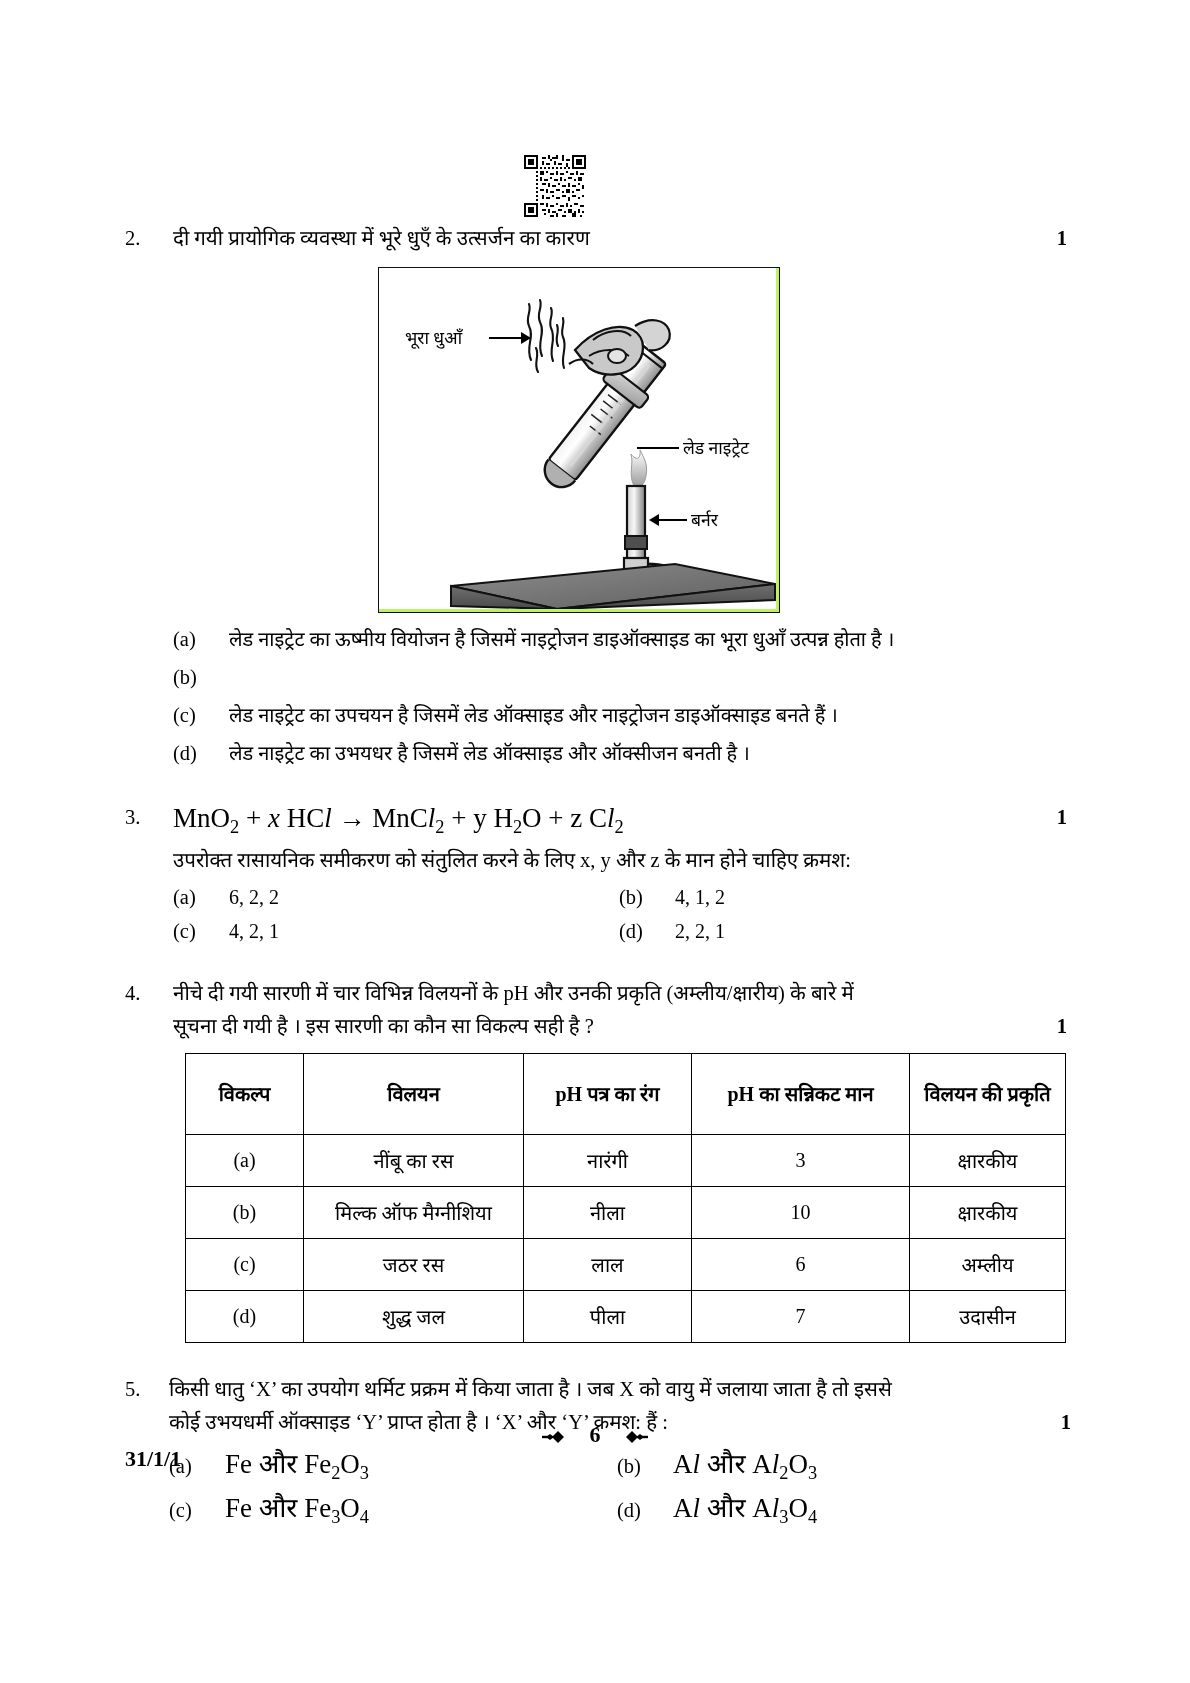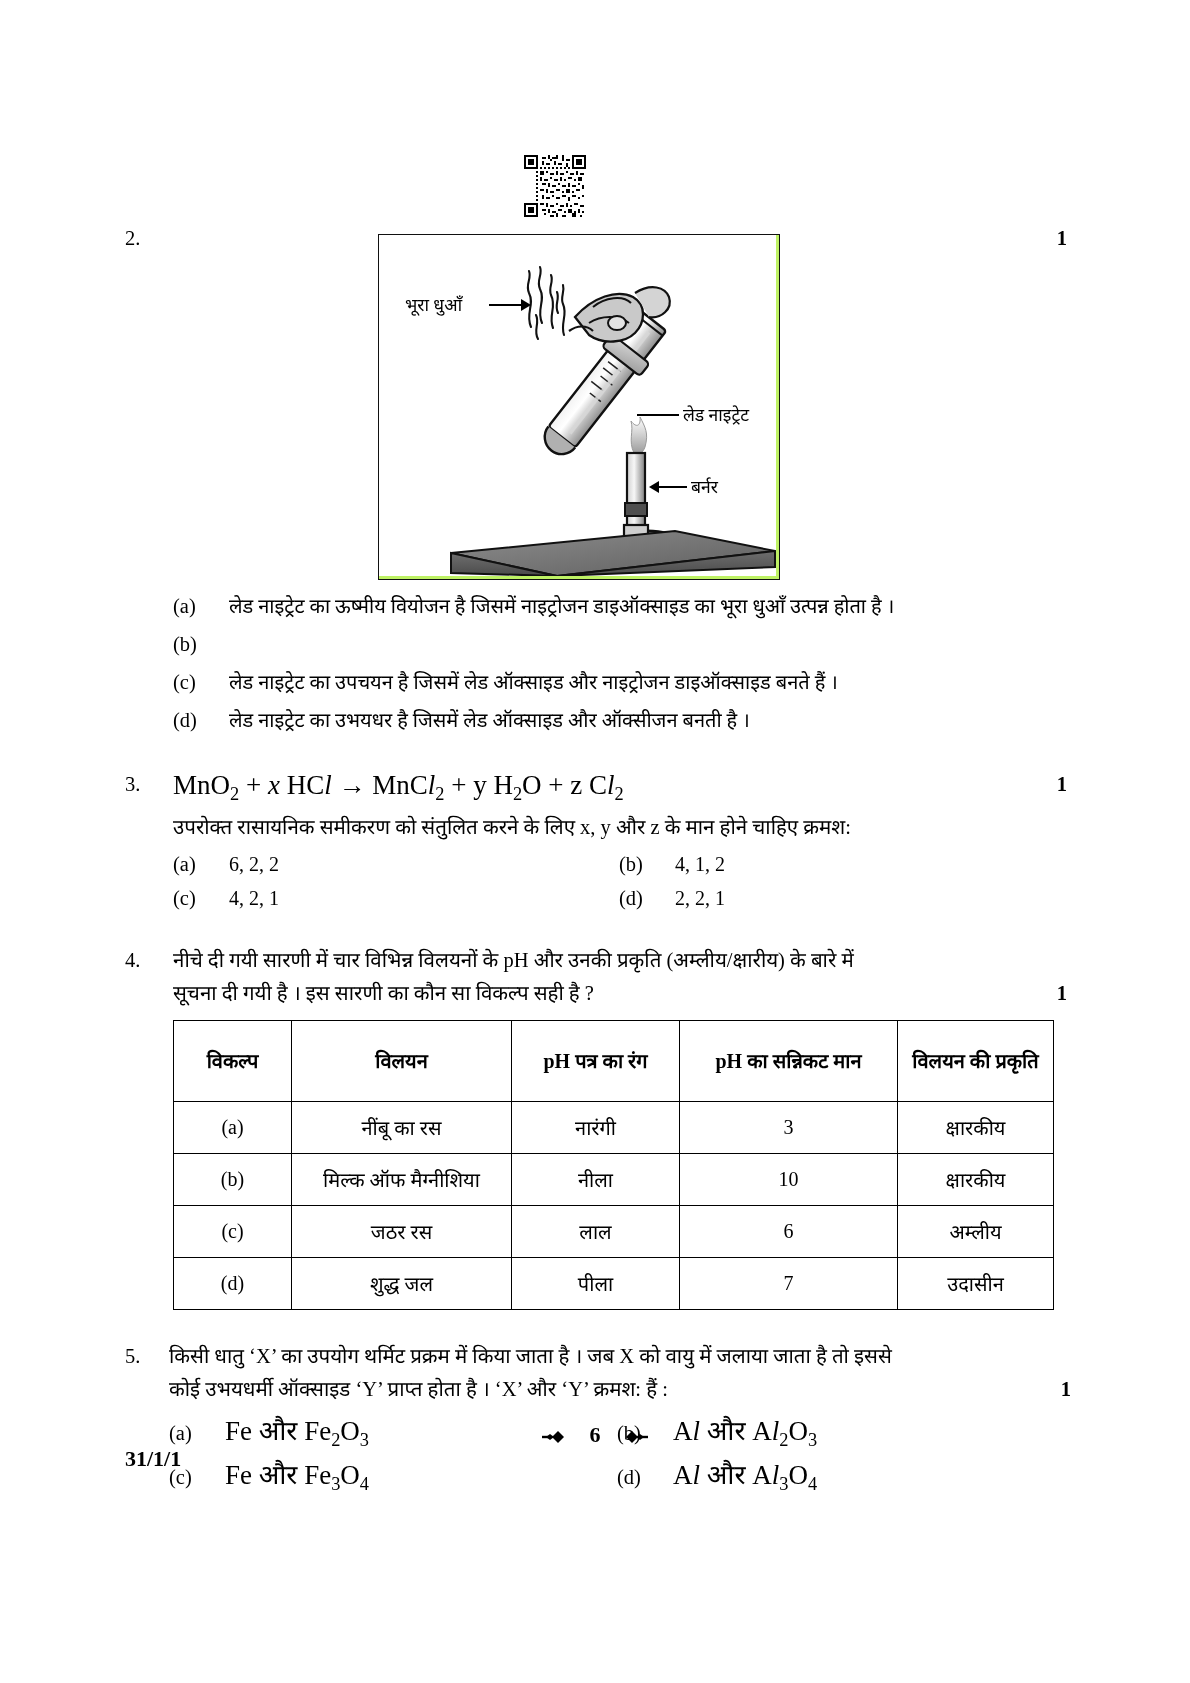--- a/index.html
+++ b/index.html
@@ -124,21 +124,21 @@
     font-family: "Liberation Serif", serif;
     white-space: nowrap;
   }
   .eqn .it { font-style: italic; }
   sub { font-size: 0.68em; vertical-align: -0.30em; }
 
   
   table.ph-table {
     border-collapse: collapse;
     margin-top: 10px;
-    margin-left: 48px;
+    margin-left: 60px;
     width: 880px;
     table-layout: fixed;
   }
   table.ph-table th, table.ph-table td {
     border: 1.3px solid #000;
     text-align: center;
     font-size: 20px;
     font-family: "Liberation Serif", "DejaVu Serif", serif;
     padding: 5px 4px;
   }
@@ -310,20 +310,21 @@
       </g>
     </svg>
   </div>
 
   <div class="content">
 
     <div class="q-row">
       <div class="q-num">2.</div>
       <div class="q-body">
         <div class="marks">1</div>
+        <div class="hindi">दी गयी प्रायोगिक व्यवस्था में भूरे धुएँ के उत्सर्जन का कारण</div>
 
         <div class="figure-box">
           <svg width="397" height="341" viewBox="0 0 397 341">
             <defs>
               <linearGradient id="tubeGrad" x1="0" y1="0" x2="1" y2="0">
                 <stop offset="0%" stop-color="#f2f2f2"></stop>
                 <stop offset="35%" stop-color="#ffffff"></stop>
                 <stop offset="75%" stop-color="#b8b8b8"></stop>
                 <stop offset="100%" stop-color="#8f8f8f"></stop>
               </linearGradient>

